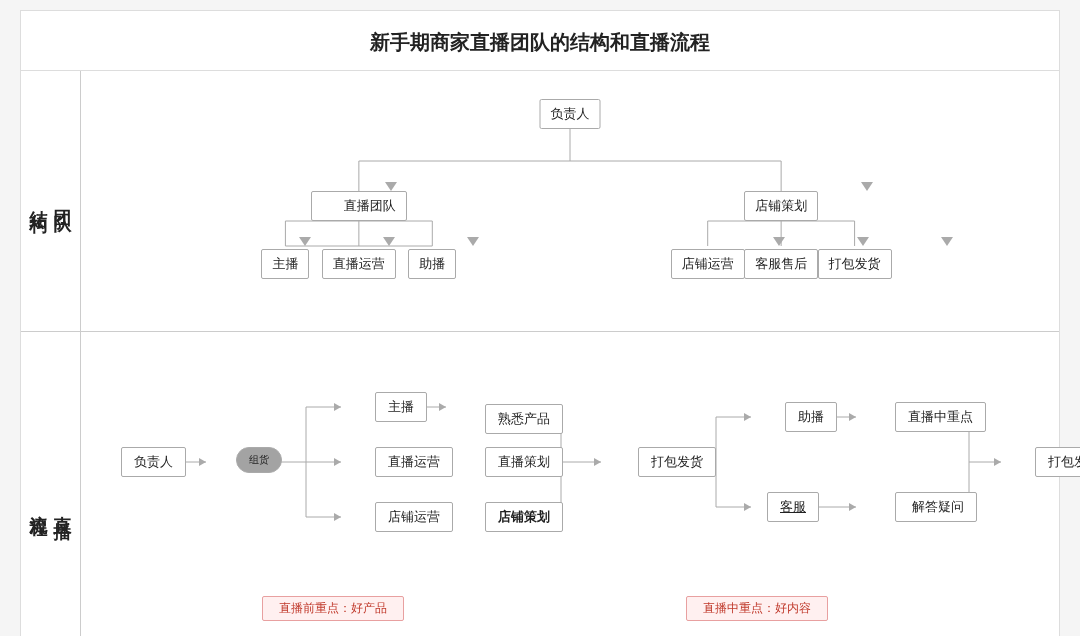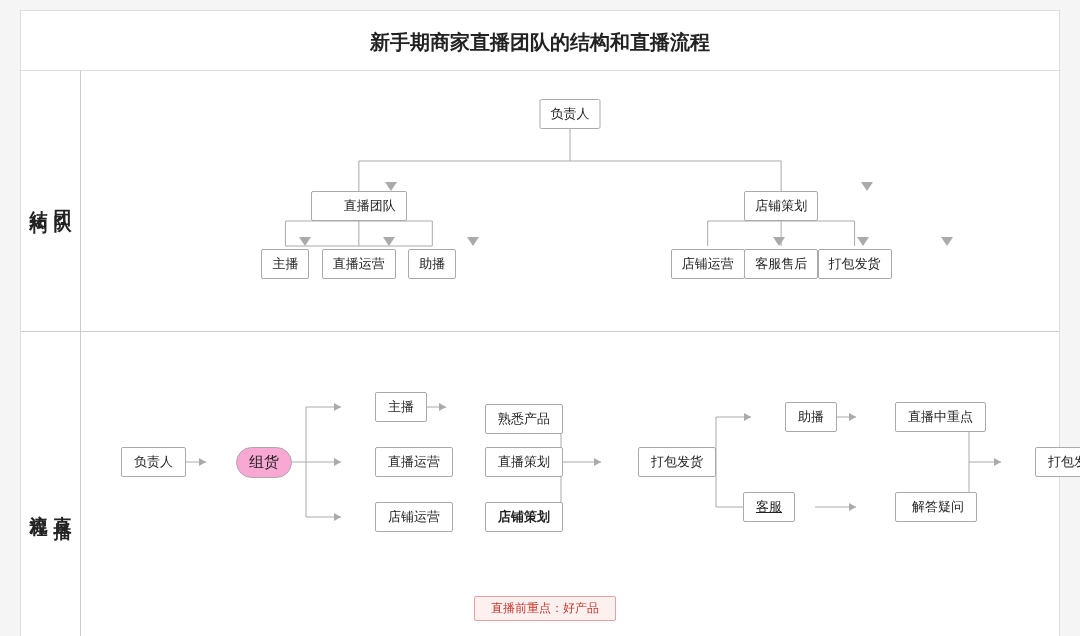--- a/index.html
+++ b/index.html
@@ -97,22 +97,22 @@
       color: #222;
       text-align: center;
       padding: 5px 12px;
       white-space: nowrap;
       border-radius: 2px;
       transform: translateX(-50%);
     }
     .flow-node-round {
       position: absolute;
       border: 1px solid #aaa;
-      background: #f9a8d4;
-      font-size: 15px;
+      background: #a3a3a3;
+      font-size: 10px;
       color: #222;
       text-align: center;
       padding: 5px 12px;
       white-space: nowrap;
       border-radius: 20px;
       transform: translateX(-50%);
     }
   </style>
 </head>
 <body>
@@ -257,28 +257,29 @@
           <div class="flow-node" style="left:284px;top:95px;transform:none;">直播运营</div>
           <div class="flow-node" style="left:284px;top:150px;transform:none;">店铺运营</div>
 
           <div class="flow-node" style="left:394px;top:40px;transform:none;margin-top:12px;">熟悉产品</div>
           <div class="flow-node" style="left:394px;top:95px;transform:none;text-align:right;">直播策划</div>
           <div class="flow-node" style="left:394px;top:150px;transform:none;font-weight:bold;">店铺策划</div>
 
           <div class="flow-node" style="left:547px;top:95px;transform:none;">打包发货</div>
 
           <div class="flow-node" style="left:694px;top:50px;transform:none;">助播</div>
-          <div class="flow-node" style="left:652px;top:140px;transform:none;text-decoration:underline;">客服</div>
+          <div class="flow-node" style="left:676px;top:140px;transform:none;text-decoration:underline;">客服</div>
 
           <div class="flow-node" style="left:804px;top:50px;transform:none;">直播中重点</div>
           <div class="flow-node" style="left:804px;top:140px;transform:none;padding-left:16px;">解答疑问</div>
 
           <div class="flow-node" style="left:944px;top:95px;transform:none;">打包发货</div>
 
         </div>
 
         <div style="display:flex;justify-content:space-around;margin-top:4px;padding:0 80px 0 30px;">
           <div class="label-badge">直播前重点：好产品</div>
+          <div class="label-badge">直播中重点：好内容</div>
         </div>
       </div>
     </div>
   </div>
 </div>
 
 </body></html>

